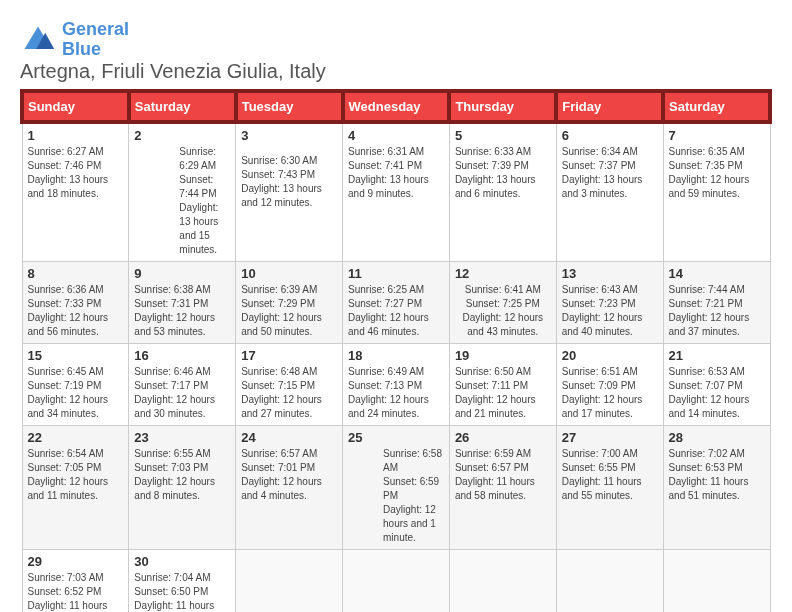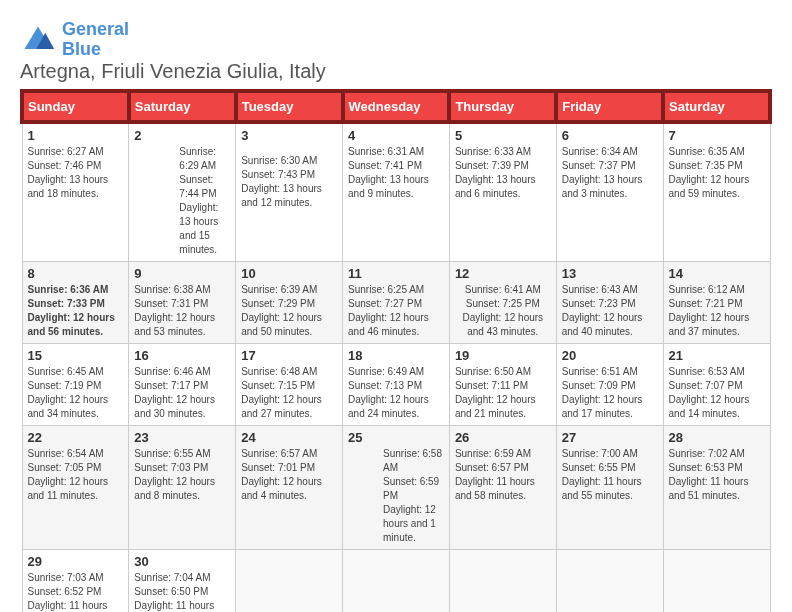--- a/index.html
+++ b/index.html
@@ -160,21 +160,21 @@
         <td>
           <span class="day-num">7</span>
           <div class="day-info" style="white-space: pre-line;">Sunrise: 6:35 AM
 Sunset: 7:35 PM
 Daylight: 12 hours and 59 minutes.</div>
         </td>
       </tr>
       <tr>
         <td>
           <span class="day-num">8</span>
-          <div class="day-info" style="white-space: pre-line; font-weight: bold;">Sunrise: 6:36 AM
+          <div class="day-info" style="white-space: pre-line;">Sunrise: 6:36 AM
 Sunset: 7:33 PM
 Daylight: 12 hours and 56 minutes.</div>
         </td>
         <td>
           <span class="day-num">9</span>
           <div class="day-info" style="white-space: pre-line;">Sunrise: 6:38 AM
 Sunset: 7:31 PM
 Daylight: 12 hours and 53 minutes.</div>
         </td>
         <td>
@@ -196,21 +196,21 @@
 Daylight: 12 hours and 43 minutes.</div>
         </td>
         <td>
           <span class="day-num">13</span>
           <div class="day-info" style="white-space: pre-line;">Sunrise: 6:43 AM
 Sunset: 7:23 PM
 Daylight: 12 hours and 40 minutes.</div>
         </td>
         <td>
           <span class="day-num">14</span>
-          <div class="day-info" style="white-space: pre-line;">Sunrise: 6:12 AM
+          <div class="day-info" style="white-space: pre-line;">Sunrise: 7:44 AM
 Sunset: 7:21 PM
 Daylight: 12 hours and 37 minutes.</div>
         </td>
       </tr>
       <tr>
         <td>
           <span class="day-num">15</span>
           <div class="day-info" style="white-space: pre-line;">Sunrise: 6:45 AM
 Sunset: 7:19 PM
 Daylight: 12 hours and 34 minutes.</div>

